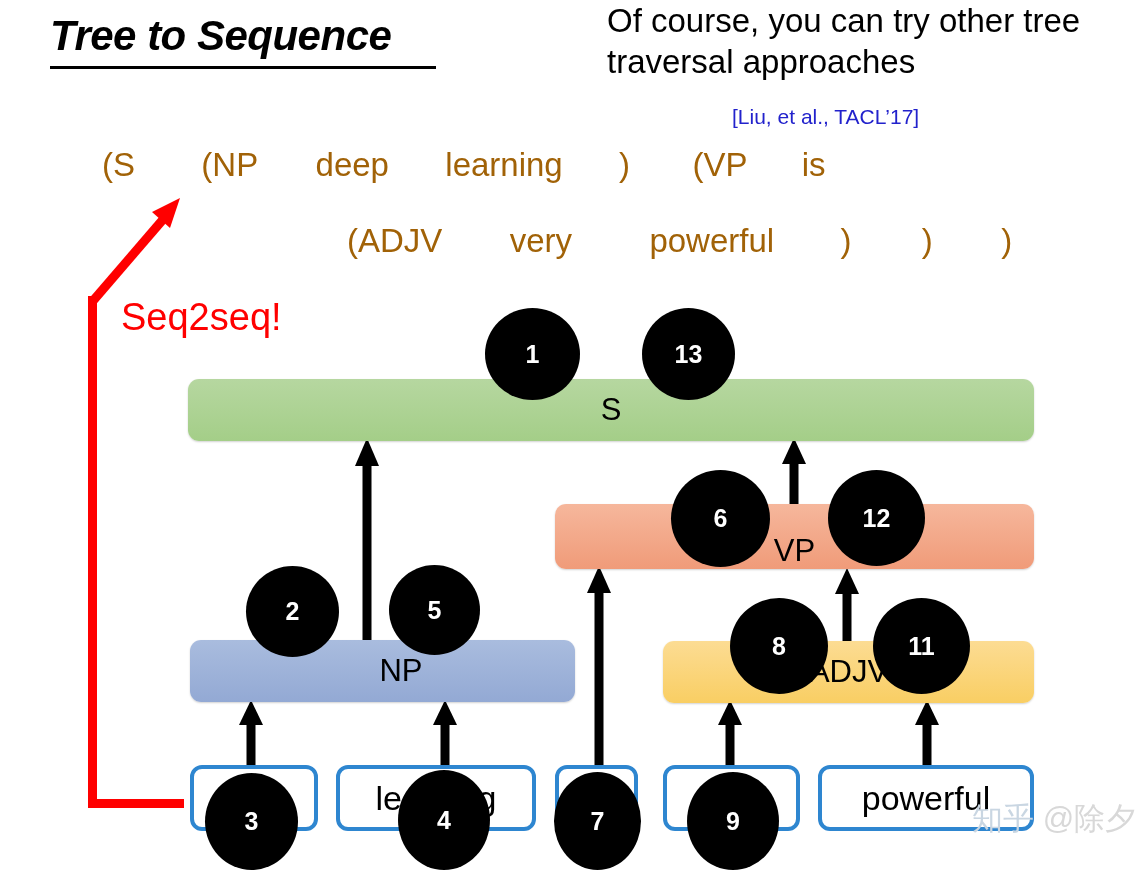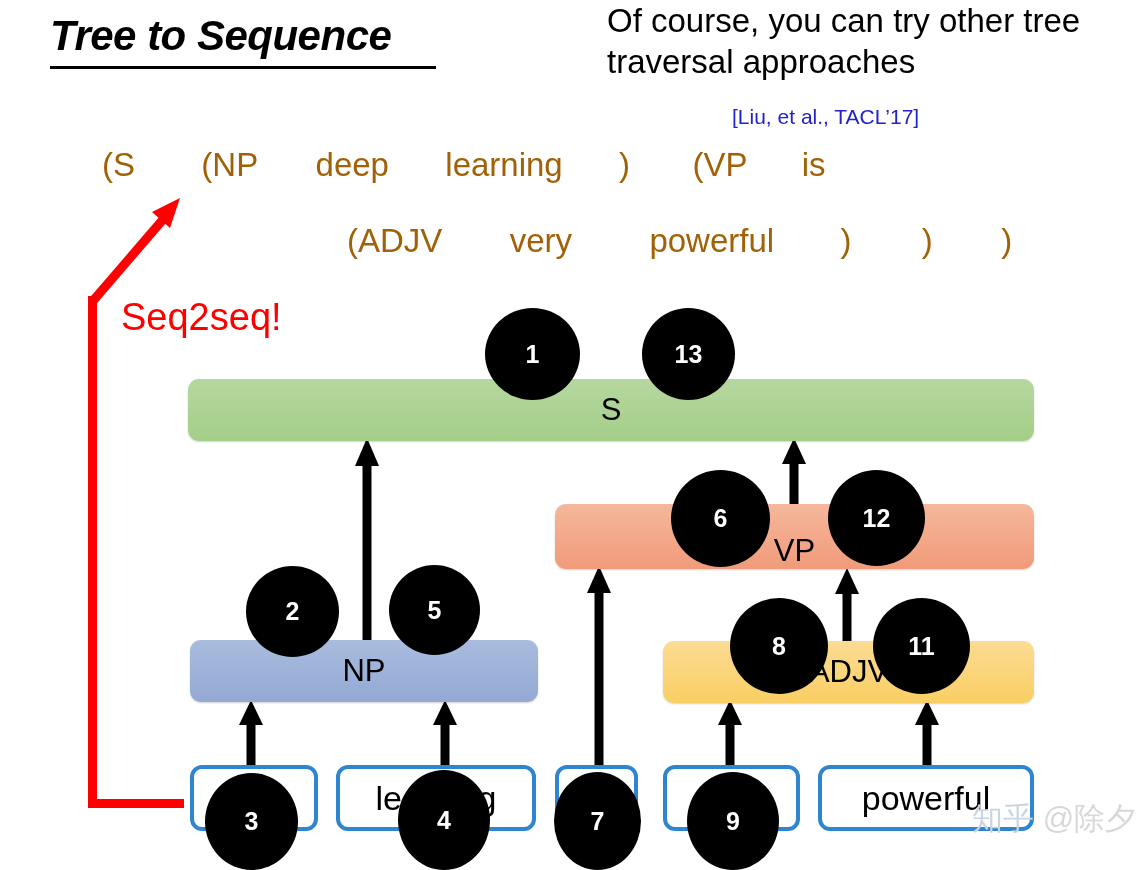--- a/index.html
+++ b/index.html
@@ -120,20 +120,21 @@
     background: linear-gradient(#B6D7A0, #A4CE88);
   }
   #bar-vp {
     left: 513px; top: 504px; width: 479px; height: 65px;
     background: linear-gradient(#F6B79C, #F09B79);
     align-items: flex-end;
   }
   #bar-np {
     left: 148px; top: 640px; width: 348px; height: 62px;
     background: linear-gradient(#A9BCDE, #93A9D4);
+    padding-left: 37px;
   }
   #bar-adjv {
     left: 621px; top: 641px; width: 371px; height: 62px;
     background: linear-gradient(#FCDC93, #F9CE63);
   }
 
   
   .wordbox {
     position: absolute;
     top: 765px;

